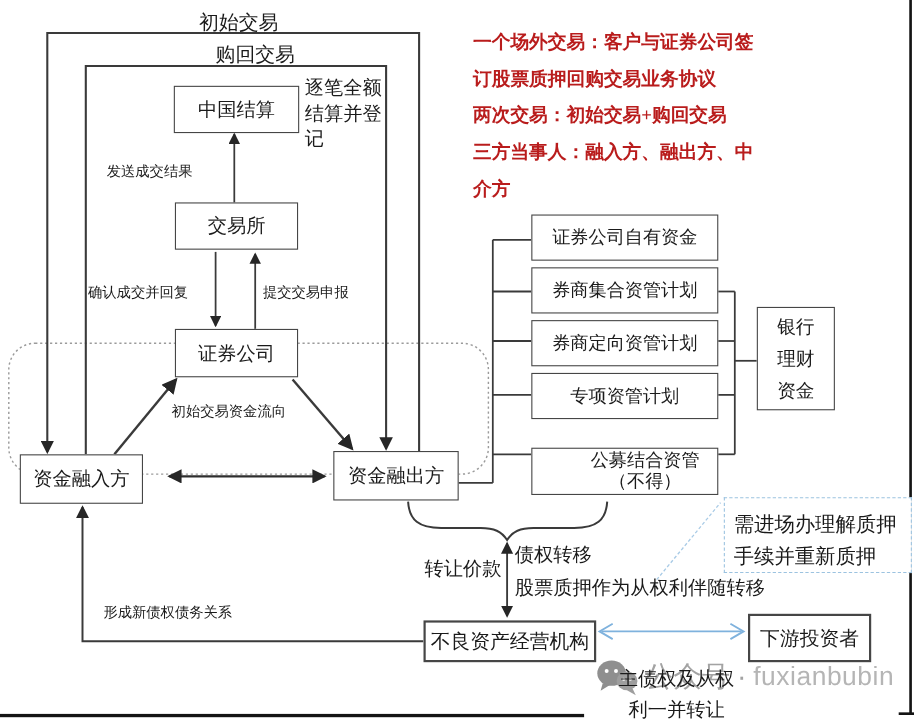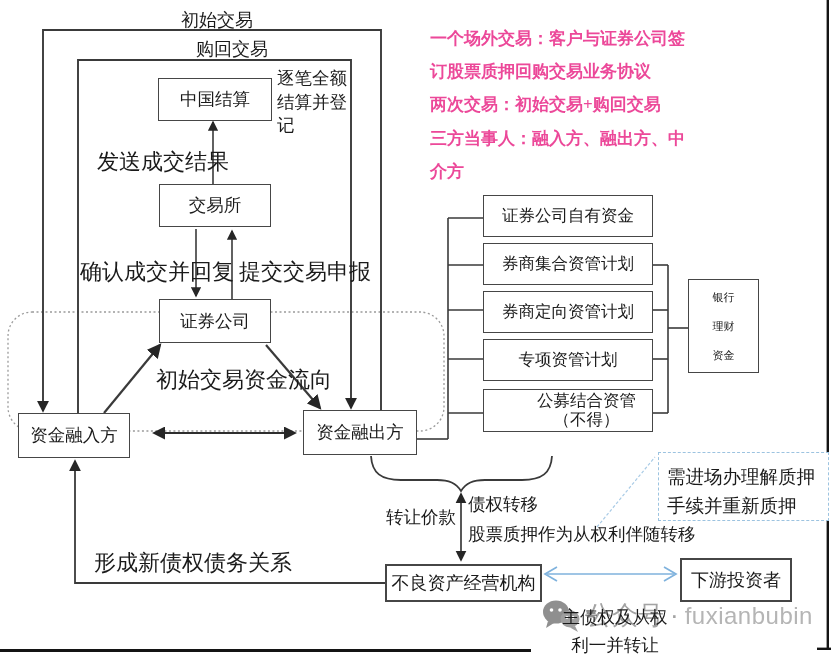--- a/index.html
+++ b/index.html
@@ -3,30 +3,30 @@
 <meta charset="utf-8">
 <style>
   html,body{margin:0;padding:0;background:#fff;}
   #canvas{position:relative;width:831px;height:657px;background:#fff;overflow:hidden;
           font-family:"Liberation Serif",serif;color:#1a1a1a;}
   #wires{position:absolute;left:0;top:0;z-index:0;}
   .box{position:absolute;box-sizing:border-box;background:#fff;border:1.6px solid #464646;
        display:flex;align-items:center;justify-content:center;text-align:center;
        font-size:17.5px;z-index:2;line-height:1.15;}
   .src{left:483px;width:170px;height:42px;font-size:16.5px;}
-  .lbl{position:absolute;z-index:3;font-size:22px;white-space:nowrap;}
+  .lbl{position:absolute;z-index:3;font-size:13px;white-space:nowrap;}
   .sans{font-family:"Liberation Sans",sans-serif;}
-  .wrap{white-space:normal;font-family:Liberation Mono, monospace;}
+  .wrap{white-space:normal;}
   #intro{position:absolute;left:430px;top:22px;width:272px;z-index:3;
-         font-weight:700;font-size:17px;line-height:33.2px;color:#ec4899;}
+         font-weight:700;font-size:17px;line-height:33.2px;color:#b91c1c;}
   #repledge-note{left:658px;top:452px;width:171px;height:69px;border:1.6px dashed #9cc3e0;
                  font-family:"Liberation Sans",sans-serif;font-size:18.5px;
                  flex-direction:column;align-items:flex-start;justify-content:flex-end;
                  padding-left:8px;line-height:29px;}
-  #bank-box{flex-direction:column;line-height:29px;font-size:11px;}
+  #bank-box{flex-direction:column;line-height:29px;font-size:17px;}
   #joint-transfer{left:560px;top:603px;width:110px;text-align:center;line-height:28px;
                   font-size:17.5px;white-space:nowrap;}
   #watermark{position:absolute;left:542px;top:598px;z-index:1;display:flex;
              align-items:center;gap:6px;color:#a6a6a6;
              font-family:"Liberation Sans",sans-serif;}
   #watermark .cn{font-size:26px;color:#a3a3a3;}
   #watermark .dot{font-size:26px;color:#a3a3a3;}
   #watermark .en{font-size:24px;color:#b5b5b5;letter-spacing:.5px;}
 </style>
 </head>
@@ -99,21 +99,21 @@
   <div class="box" style="left:159px;top:299px;width:112px;height:44px;">证券公司</div>
 
   <div class="box" style="left:303px;top:410px;width:114px;height:45px;">资金融出方</div>
 
   <div class="box" style="left:18px;top:413px;width:112px;height:45px;">资金融入方</div>
 
   <div class="box src" style="top:195px;">证券公司自有资金</div>
   <div class="box src" style="top:243px;">券商集合资管计划</div>
   <div class="box src" style="top:291px;">券商定向资管计划</div>
   <div class="box src" style="top:339px;">专项资管计划</div>
-  <div class="box src" style="top:389px;height:43px;padding-left:37px;">公募结合资管（不得）</div>
+  <div class="box src" style="top:407px;height:43px;padding-left:37px;">公募结合资管（不得）</div>
 
   <div class="box" id="bank-box" style="left:688px;top:279px;width:71px;height:94px;">
     <span>银行</span>
     <span>理财</span>
     <span>资金</span>
   </div>
 
   <div class="box sans" style="left:385px;top:564px;width:157px;height:38px;border-width:2px;font-size:18px;">不良资产经营机构</div>
 
   <div class="box" style="left:680px;top:558px;width:112px;height:44px;border-width:2px;font-size:18px;">下游投资者</div>

